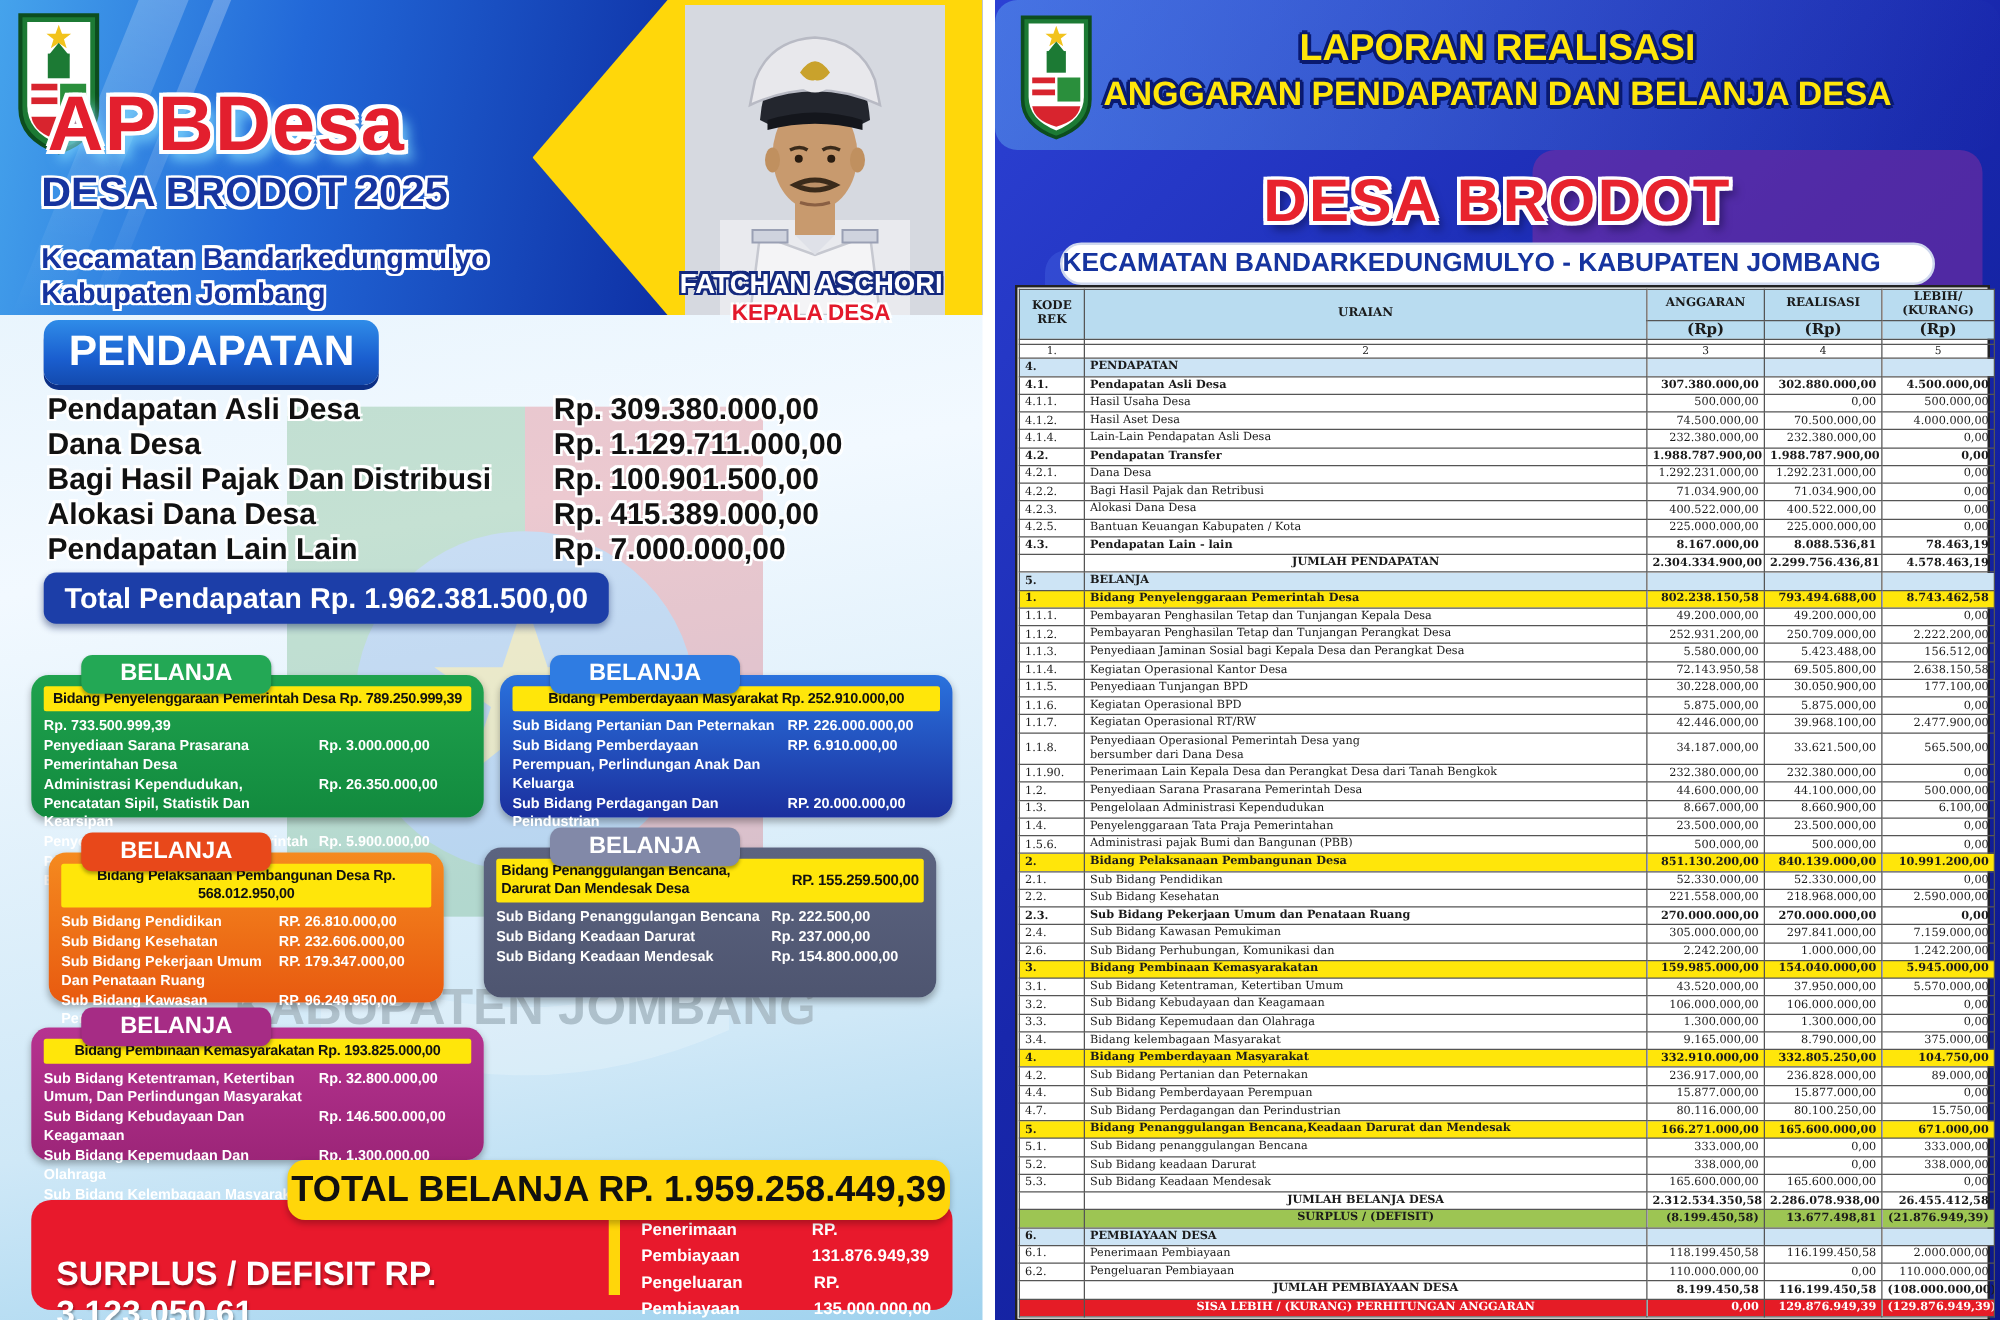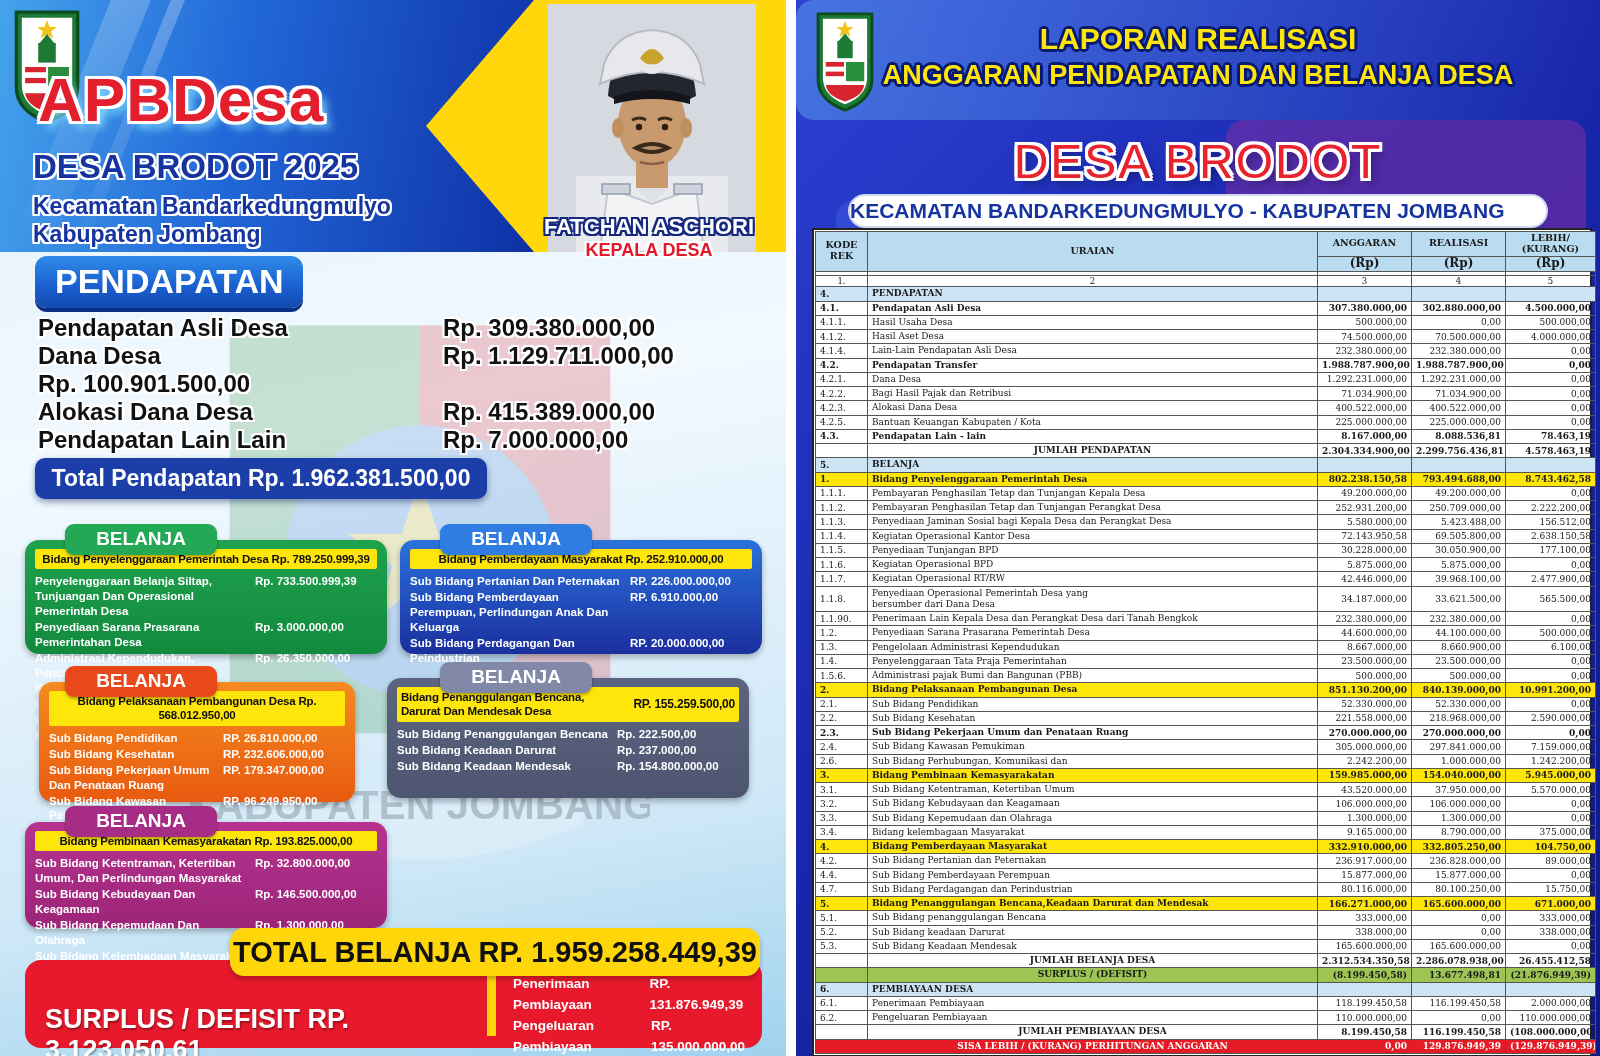--- a/index.html
+++ b/index.html
@@ -14,21 +14,21 @@
     background:linear-gradient(100deg,#45a3ec 0%,#2268d8 30%,#0d2da2 72%,#0a2088 100%); }
   .streak { position:absolute; top:0; height:252px; width:40px; transform:skewX(-22deg);
     background:linear-gradient(180deg,rgba(255,255,255,.45),rgba(255,255,255,0)); }
   .s1 { left:60px; opacity:.5; } .s2 { left:120px; width:14px; opacity:.6; }
   .lp-yellow { position:absolute; right:0; top:0; width:360px; height:252px; background:#ffd70a;
     clip-path:polygon(30% 0,100% 0,100% 100%,30% 100%,0 50%); }
   .lp-logo { position:absolute; left:14px; top:10px; width:66px; height:114px; }
   .lp-title { position:absolute; left:38px; top:64px; font-size:62px; font-weight:bold;
     color:#e31f2e; letter-spacing:1px;
     text-shadow:-3px -3px 0 #fff,3px -3px 0 #fff,-3px 3px 0 #fff,3px 3px 0 #fff,0 -3px 0 #fff,0 3px 0 #fff,-3px 0 0 #fff,3px 0 0 #fff,7px 7px 10px rgba(130,220,255,.95); }
-  .lp-sub { position:absolute; left:33px; top:148px; font-size:33px; font-weight:bold; color:#16349f;
+  .lp-sub { position:absolute; left:33px; top:135px; font-size:33px; font-weight:bold; color:#16349f;
     text-shadow:-2px -2px 0 #fff,2px -2px 0 #fff,-2px 2px 0 #fff,2px 2px 0 #fff,0 -2px 0 #fff,0 2px 0 #fff,-2px 0 0 #fff,2px 0 0 #fff; }
   .lp-kec { position:absolute; left:33px; top:192px; font-size:23px; font-weight:bold; color:#16349f; line-height:1.22;
     text-shadow:-2px -2px 0 #fff,2px -2px 0 #fff,-2px 2px 0 #fff,2px 2px 0 #fff,0 -2px 0 #fff,0 2px 0 #fff,-2px 0 0 #fff,2px 0 0 #fff; }
   .lp-photo { position:absolute; left:548px; top:4px; width:208px; height:248px; }
   .lp-name { position:absolute; left:512px; top:214px; width:274px; text-align:center;
     font-size:22px; font-weight:bold; color:#ffffff;
     text-shadow:-2px -2px 0 #14297e,2px -2px 0 #14297e,-2px 2px 0 #14297e,2px 2px 0 #14297e,0 2px 0 #14297e,0 -2px 0 #14297e; }
   .lp-role { position:absolute; left:512px; top:240px; width:274px; text-align:center;
     font-size:18px; font-weight:bold; color:#e3192b;
     text-shadow:-2px -2px 0 #fff,2px -2px 0 #fff,-2px 2px 0 #fff,2px 2px 0 #fff; }
@@ -88,21 +88,21 @@
   .d1 { left:430px; top:120px; width:360px; height:520px; background:#8a2ea0; opacity:.5; }
   .d2 { left:40px; top:200px; width:420px; height:460px; background:#4a6ae4; opacity:.35; }
   .d3 { left:0; top:0; width:804px; height:120px; background:linear-gradient(100deg,rgba(120,210,255,.35),rgba(255,255,255,0)); }
   .rp-logo { position:absolute; left:20px; top:12px; width:58px; height:100px; }
   .rt { position:absolute; left:0; width:804px; text-align:center; font-weight:bold; color:#ffe60a;
     text-shadow:-2px -2px 0 #0a1a70,2px -2px 0 #0a1a70,-2px 2px 0 #0a1a70,2px 2px 0 #0a1a70,0 3px 0 #0a1a70,3px 0 0 #0a1a70,0 -3px 0 #0a1a70,-3px 0 0 #0a1a70; }
   .rt1 { top:22px; font-size:30px; }
   .rt2 { top:60px; font-size:27px; }
   .rt3 { top:98px; font-size:27px; }
   .rt-village { position:absolute; left:0; top:134px; width:804px; text-align:center; font-size:48px;
-    font-weight:normal; color:#e8232d; letter-spacing:2px;
+    font-weight:bold; color:#e8232d; letter-spacing:2px;
     text-shadow:-3px -3px 0 #fff,3px -3px 0 #fff,-3px 3px 0 #fff,3px 3px 0 #fff,0 -3px 0 #fff,0 3px 0 #fff,-3px 0 0 #fff,3px 0 0 #fff,5px 6px 8px rgba(0,0,30,.5); }
   .rt-pill { position:absolute; left:52px; top:194px; width:700px; height:34px; background:#fff;
     border-radius:17px; border:2px solid #cfd8ee; line-height:30px;
     font-size:21px; font-weight:bold; color:#16349f; }
 
   .table-wrap { position:absolute; left:16px; top:228px; width:780px; background:#fff;
     border:2px solid #222; padding:1px; }
   table.report { border-collapse:collapse; width:100%; table-layout:fixed;
     font-family:"DejaVu Serif", serif; font-size:9px; color:#1a1a1a; }
   .report th, .report td { border:1px solid #555; padding:1px 4px; overflow:hidden; vertical-align:middle; }
@@ -197,40 +197,40 @@
     <div class="p-list" id="pendapatan-list">
         <div class="p-row">
           <span class="p-label">Pendapatan Asli Desa</span>
           <span class="p-val">Rp. 309.380.000,00</span>
         </div>
         <div class="p-row">
           <span class="p-label">Dana Desa</span>
           <span class="p-val">Rp. 1.129.711.000,00</span>
         </div>
         <div class="p-row">
+          <span class="p-label">Bagi Hasil Pajak Dan Distribusi</span>
           <span class="p-val">Rp. 100.901.500,00</span>
         </div>
         <div class="p-row">
           <span class="p-label">Alokasi Dana Desa</span>
           <span class="p-val">Rp. 415.389.000,00</span>
         </div>
         <div class="p-row">
           <span class="p-label">Pendapatan Lain Lain</span>
           <span class="p-val">Rp. 7.000.000,00</span>
         </div>
       </div>
     <div class="p-total">Total Pendapatan Rp. 1.962.381.500,00</div>
 
     <div id="belanja-boxes">
         <div class="btab tab-penyelenggaraan" style="background: rgb(35, 168, 85);">BELANJA</div>
         <div class="bcard card-penyelenggaraan" style="background: linear-gradient(rgb(31, 162, 78), rgb(18, 138, 62));">
           <div class="btitle">Bidang Penyelenggaraan Pemerintah Desa Rp. 789.250.999,39</div>
           <div class="bitems">
             <div class="bitem">
-              <span class="blabel">Penyelenggaraan Belanja Siltap, Tunjuangan Dan Operasional Pemerintah Desa</span>
               <span class="bval">Rp. 733.500.999,39</span>
             </div>
             <div class="bitem">
               <span class="blabel">Penyediaan Sarana Prasarana Pemerintahan Desa</span>
               <span class="bval">Rp. 3.000.000,00</span>
             </div>
             <div class="bitem">
               <span class="blabel">Administrasi Kependudukan, Pencatatan Sipil, Statistik Dan Kearsipan</span>
               <span class="bval">Rp. 26.350.000,00</span>
             </div>

